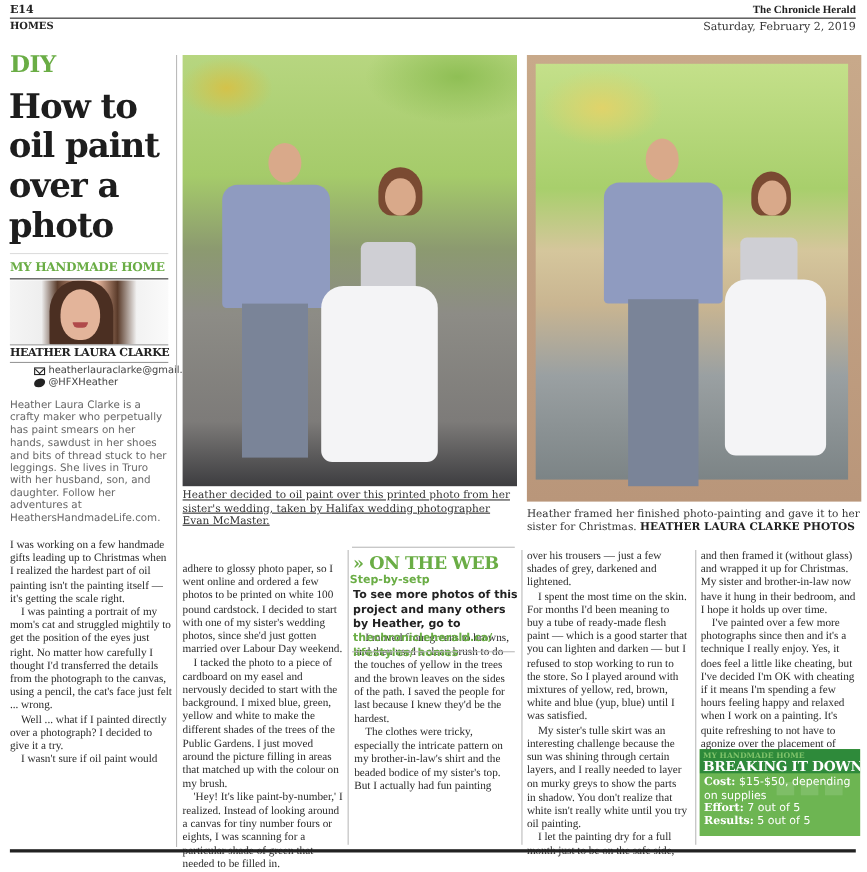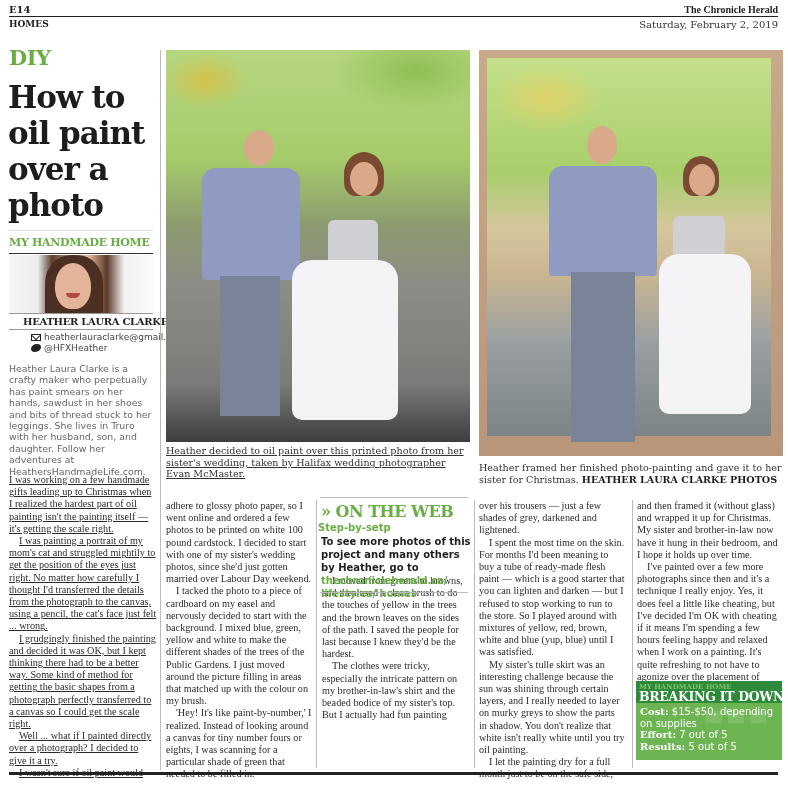--- a/index.html
+++ b/index.html
@@ -19,36 +19,36 @@
   .diy { left: 9px; top: 45px; font: bold 21px "DejaVu Serif", serif; color: #6aad45; letter-spacing: -0.5px; }
   .headline { left: 8px; top: 79px; width: 150px; font: bold 31px/36px "DejaVu Serif", serif; color: #1d1d1d; letter-spacing: -1px; }
   .kicker-rule { left: 9px; top: 230px; width: 144px; height: 1px; background: #ddd; }
   .column-name { left: 9px; top: 236px; font: bold 11px "DejaVu Serif", serif; color: #6aad45; letter-spacing: -0.3px; white-space: nowrap; }
   .column-rule { left: 9px; top: 253px; width: 144px; height: 1px; background: #333; }
   .headshot { left: 9px; top: 255px; width: 144px; height: 58px; background: linear-gradient(90deg, #f5f5f5 0%, #eee 20%, #5a3b2a 30%, #d9a58b 45%, #e9b9a0 55%, #5a3b2a 68%, #f2f2f2 80%, #fafafa 100%); overflow: hidden; }
   .headshot .face { position: absolute; left: 46px; top: 8px; width: 36px; height: 46px; border-radius: 50% 50% 45% 45%; background: #e3b49a; }
   .headshot .hair { position: absolute; left: 36px; top: 0; width: 58px; height: 62px; border-radius: 45% 45% 10% 10%; background: #4b2f22; }
   .headshot .smile { position: absolute; left: 57px; top: 38px; width: 14px; height: 5px; border-radius: 0 0 8px 8px; background: #b04a4a; }
   .byline-rule1 { left: 9px; top: 313px; width: 144px; height: 1px; background: #999; }
-  .author-name { left: 23px; top: 316px; font: bold 10px "DejaVu Serif", serif; color: #222; white-space: nowrap; letter-spacing: -0.3px; }
+  .author-name { left: 9px; top: 316px; font: bold 10px "DejaVu Serif", serif; color: #222; white-space: nowrap; letter-spacing: -0.3px; }
   .byline-rule2 { left: 9px; top: 329px; width: 144px; height: 1px; background: #999; }
   .contact { left: 9px; font: 9px "DejaVu Sans", sans-serif; color: #444; white-space: nowrap; display: flex; align-items: center; gap: 3px; margin-left: 22px; }
   .contact.email { top: 332px; }
   .contact.twitter { top: 343px; }
   .icon-mail { width: 10px; height: 7px; border: 1px solid #222; position: relative; }
   .icon-mail::after { content: ""; position: absolute; left: 1px; top: -2px; width: 5px; height: 5px; border-right: 1px solid #222; border-bottom: 1px solid #222; transform: rotate(45deg); }
   .icon-bird { width: 10px; height: 8px; background: #222; border-radius: 60% 40% 60% 40%; }
   .bio { left: 9px; top: 363px; width: 148px; font: 9.4px/11.4px "DejaVu Sans", sans-serif; color: #666; }
 
   
   .body-text { font: 10.2px/12.2px "Liberation Serif", serif; color: #2b2b2b; }
   .body-text p { text-indent: 0; }
   .body-text p.ind { text-indent: 10px; }
-  .col1 { left: 9px; top: 474px; width: 148px; text-decoration: underline; }
-  .col2 { left: 166px; top: 500px; width: 146px; }
+  .col1 { left: 9px; top: 490px; width: 148px; }
+  .col2 { left: 166px; top: 512px; width: 146px; }
   .col3 { left: 322px; top: 575px; width: 146px; }
   .col4 { left: 479px; top: 500px; width: 146px; }
   .col5 { left: 637px; top: 500px; width: 146px; }
 
   
   .vrule { width: 1px; background: #bbb; }
   .vr1 { left: 160px; top: 50px; height: 720px; }
   .vr2 { left: 316px; top: 500px; height: 268px; }
   .vr3 { left: 474px; top: 500px; height: 268px; }
   .vr4 { left: 632px; top: 500px; height: 268px; }
@@ -128,21 +128,20 @@
 </div>
 <div class="abs contact twitter">
   <span class="icon-bird"></span>
   <span>@HFXHeather</span>
 </div>
 <div class="abs bio">Heather Laura Clarke is a crafty maker who perpetually has paint smears on her hands, sawdust in her shoes and bits of thread stuck to her leggings. She lives in Truro with her husband, son, and daughter. Follow her adventures at HeathersHandmadeLife.com.</div>
 
 <div class="abs body-text col1">
     <p class="">I was working on a few handmade gifts leading up to Christmas when I realized the hardest part of oil painting isn't the painting itself — it's getting the scale right.</p>
     <p class="ind">I was painting a portrait of my mom's cat and struggled mightily to get the position of the eyes just right. No matter how carefully I thought I'd transferred the details from the photograph to the canvas, using a pencil, the cat's face just felt ... wrong.</p>
-    <p class="ind">I grudgingly finished the painting and decided it was OK, but I kept thinking there had to be a better way. Some kind of method for getting the basic shapes from a photograph perfectly transferred to a canvas so I could get the scale right.</p>
     <p class="ind">Well ... what if I painted directly over a photograph? I decided to give it a try.</p>
     <p class="ind">I wasn't sure if oil paint would</p>
   </div>
 <div class="abs body-text col2">
     <p class="">adhere to glossy photo paper, so I went online and ordered a few photos to be printed on white 100 pound cardstock. I decided to start with one of my sister's wedding photos, since she'd just gotten married over Labour Day weekend.</p>
     <p class="ind">I tacked the photo to a piece of cardboard on my easel and nervously decided to start with the background. I mixed blue, green, yellow and white to make the different shades of the trees of the Public Gardens. I just moved around the picture filling in areas that matched up with the colour on my brush.</p>
     <p class="ind">'Hey! It's like paint-by-number,' I realized. Instead of looking around a canvas for tiny number fours or eights, I was scanning for a particular shade of green that needed to be filled in.</p>
   </div>
 <div class="abs body-text col3">
     <p class="ind">I moved from greens to browns, and then used a clean brush to do the touches of yellow in the trees and the brown leaves on the sides of the path. I saved the people for last because I knew they'd be the hardest.</p>

